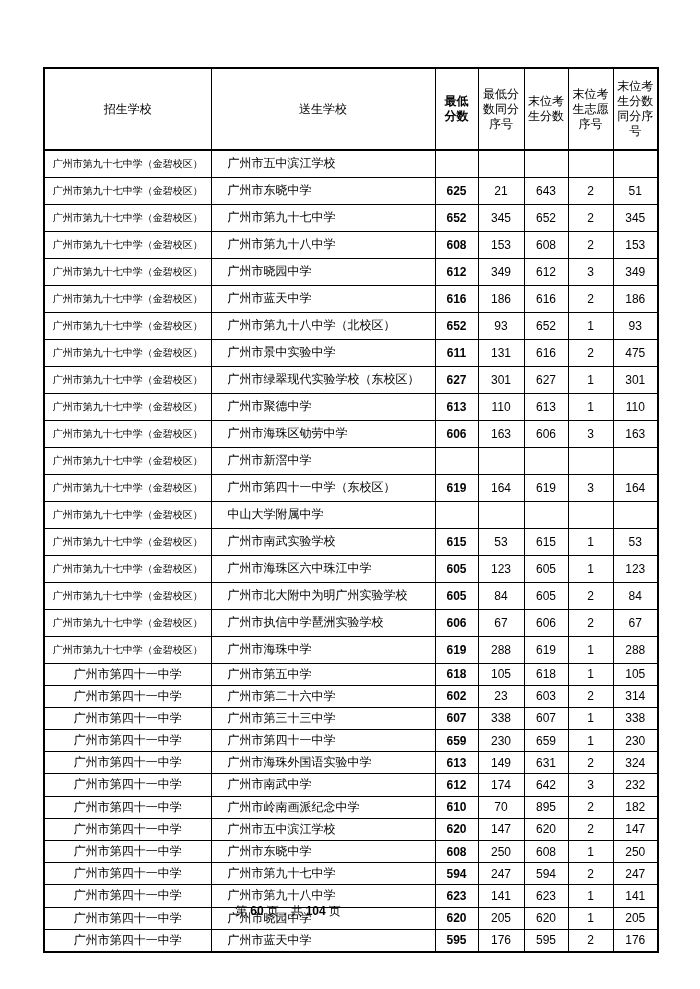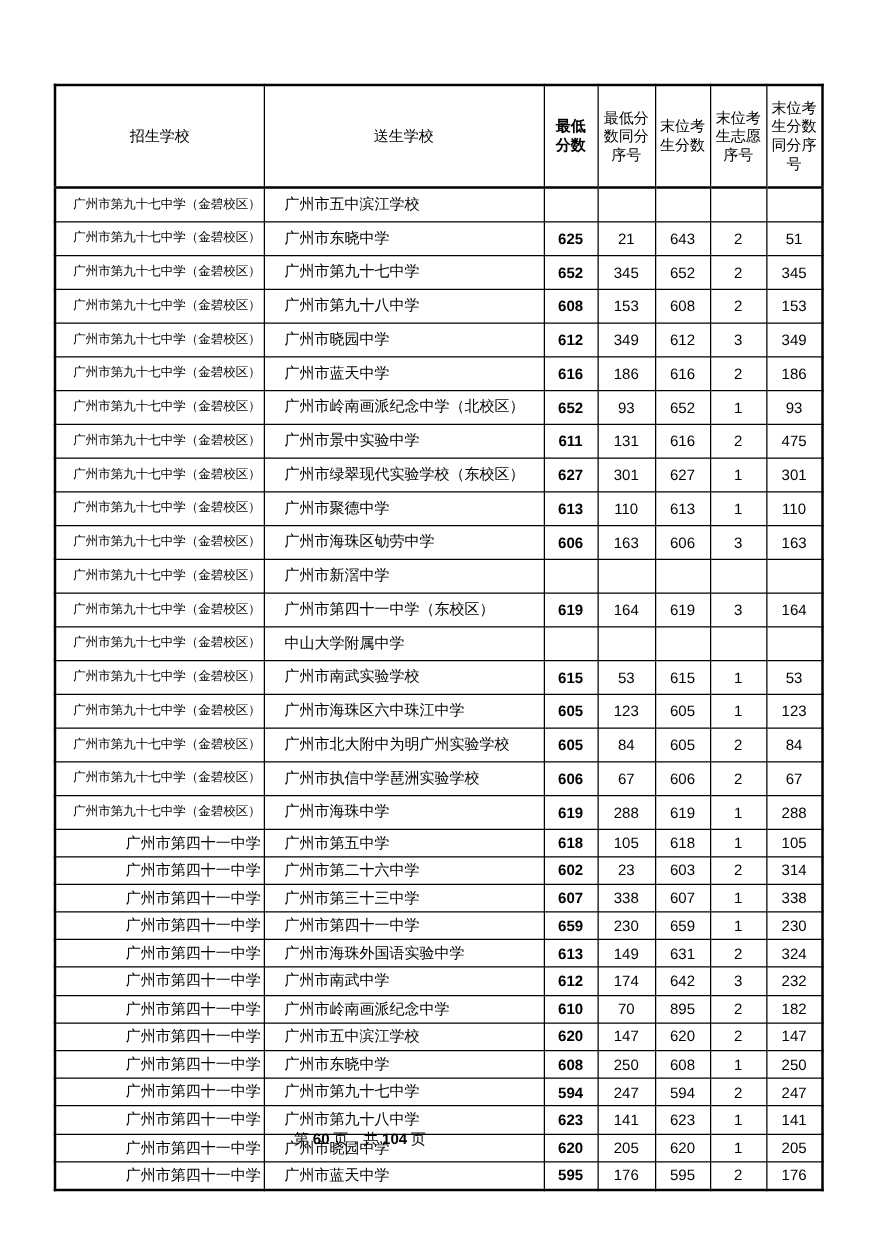--- a/index.html
+++ b/index.html
@@ -37,21 +37,21 @@
     white-space: pre-line;
     padding: 0 1px;
     border-bottom: 2px solid #000000;
   }
   .score-table thead th.col-min-header { font-weight: bold; margin-left: 14px; }
   tr.row-tall { height: 27px; }
   tr.row-short { height: 17px; }
   td.col-recruit {
     font-family: Liberation Serif, serif;
     font-size: 12px;
-    text-align: right;
+    text-align: center;
     padding: 4px 2px;
     line-height: 1.1;
     white-space: nowrap;
   }
   tr.row-tall td.col-recruit { font-size: 10px; letter-spacing: 0px; }
   td.col-send {
     font-family: "Liberation Serif", serif;
     font-size: 12px;
     text-align: left;
     padding: 0 16px;
@@ -166,21 +166,21 @@
           <td class="col-recruit">广州市第九十七中学（金碧校区）</td>
           <td class="col-send">广州市蓝天中学</td>
           <td class="col-num col-min">616</td>
           <td class="col-num">186</td>
           <td class="col-num">616</td>
           <td class="col-num">2</td>
           <td class="col-num">186</td>
         </tr>
         <tr class="row-tall">
           <td class="col-recruit">广州市第九十七中学（金碧校区）</td>
-          <td class="col-send">广州市岭南画派纪念中学（北校区）</td>
+          <td class="col-send">广州市第九十八中学（北校区）</td>
           <td class="col-num col-min">652</td>
           <td class="col-num">93</td>
           <td class="col-num">652</td>
           <td class="col-num">1</td>
           <td class="col-num">93</td>
         </tr>
         <tr class="row-tall">
           <td class="col-recruit">广州市第九十七中学（金碧校区）</td>
           <td class="col-send">广州市景中实验中学</td>
           <td class="col-num col-min">611</td>

